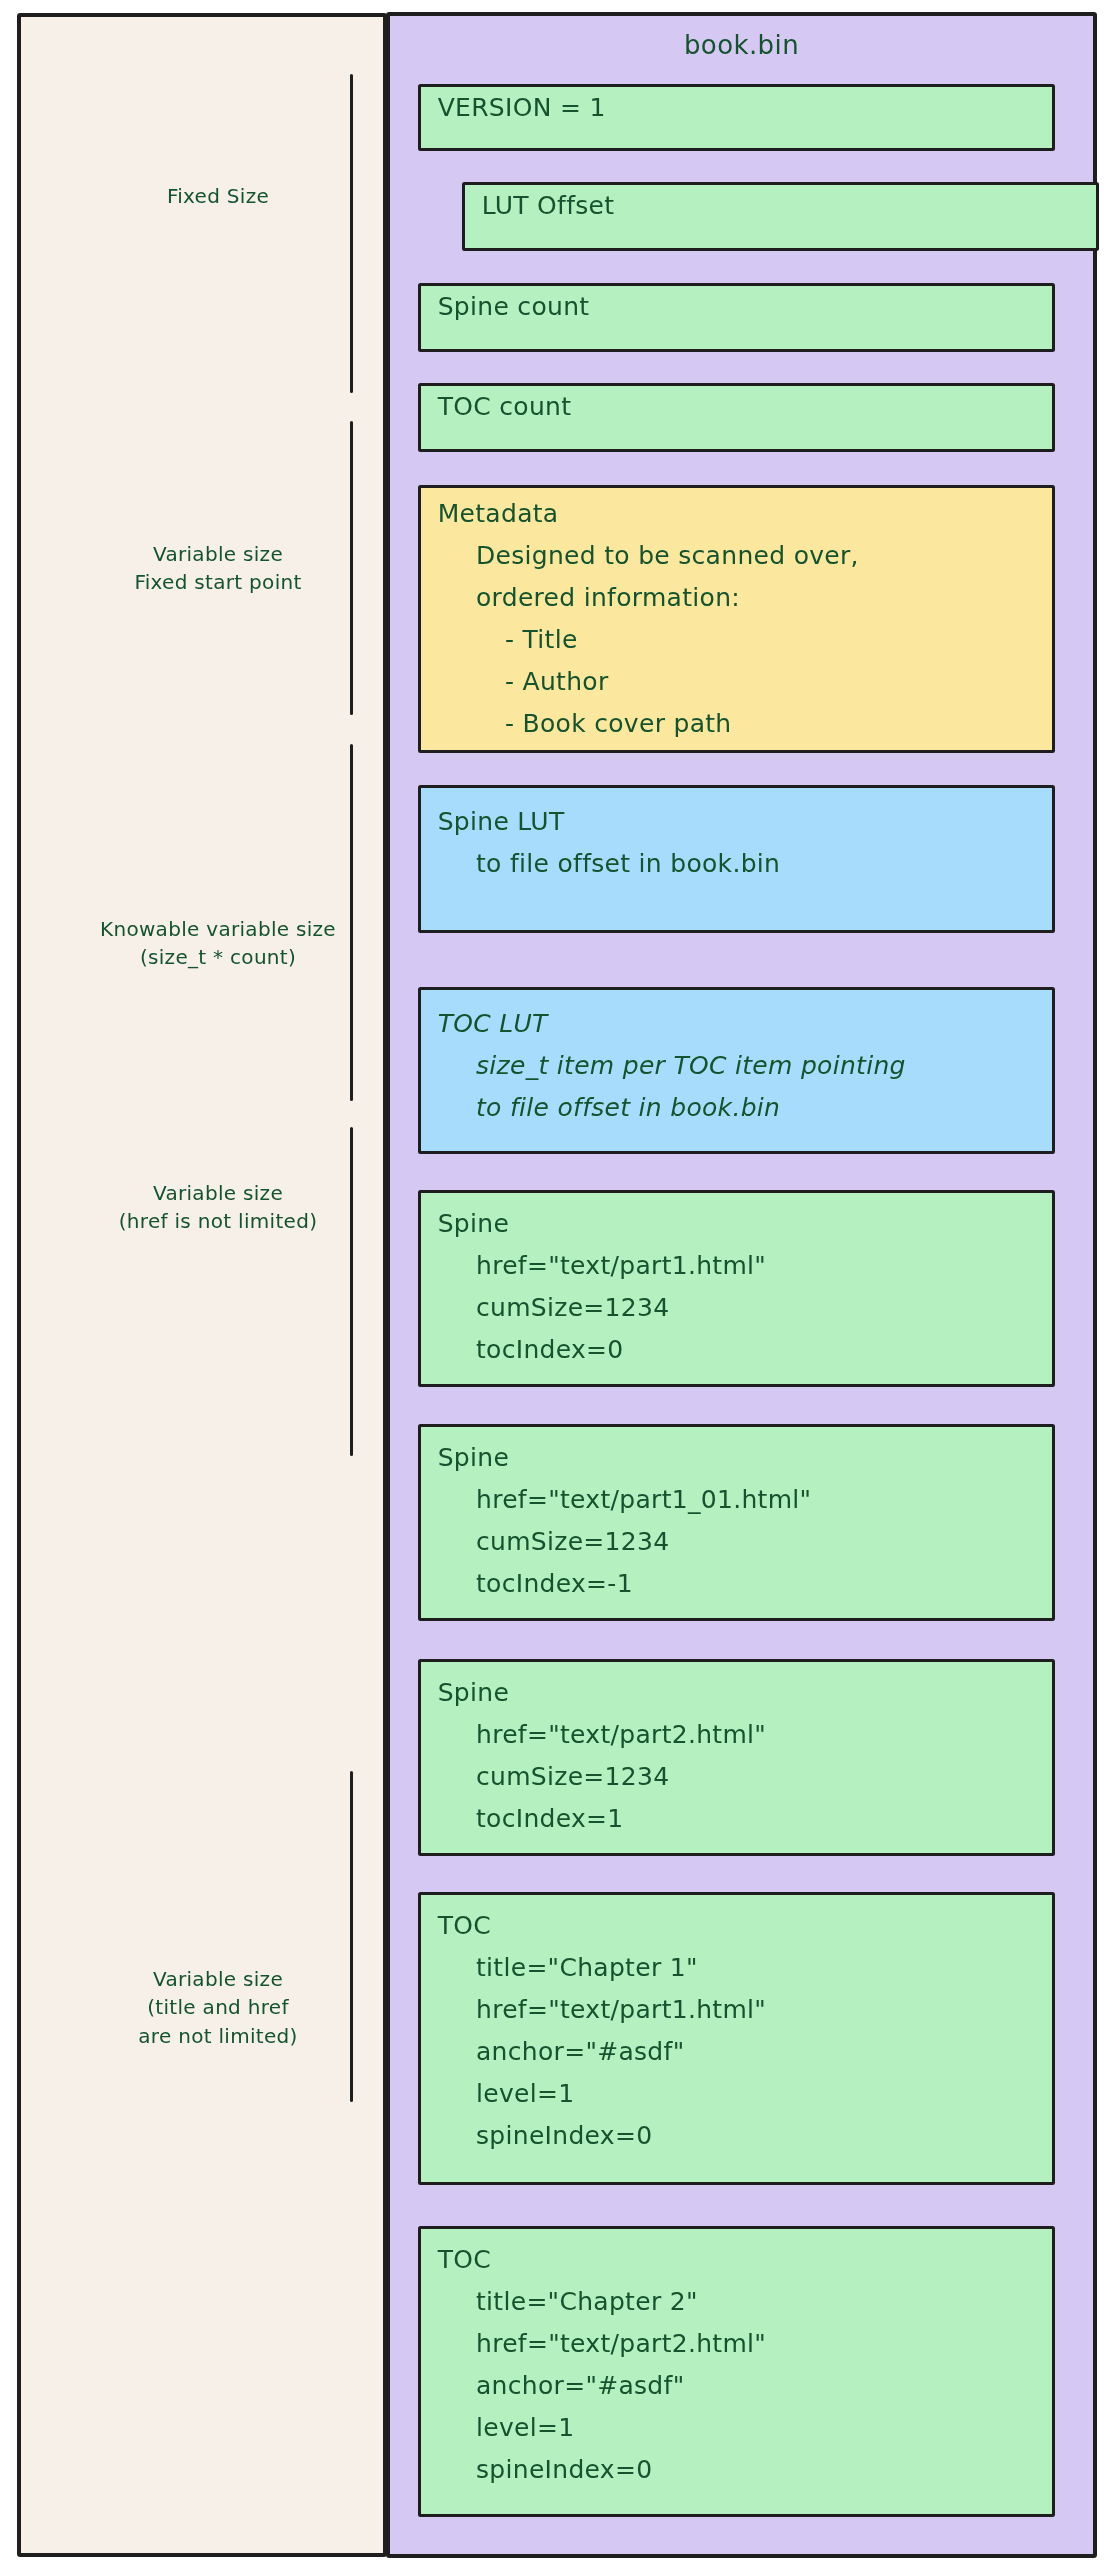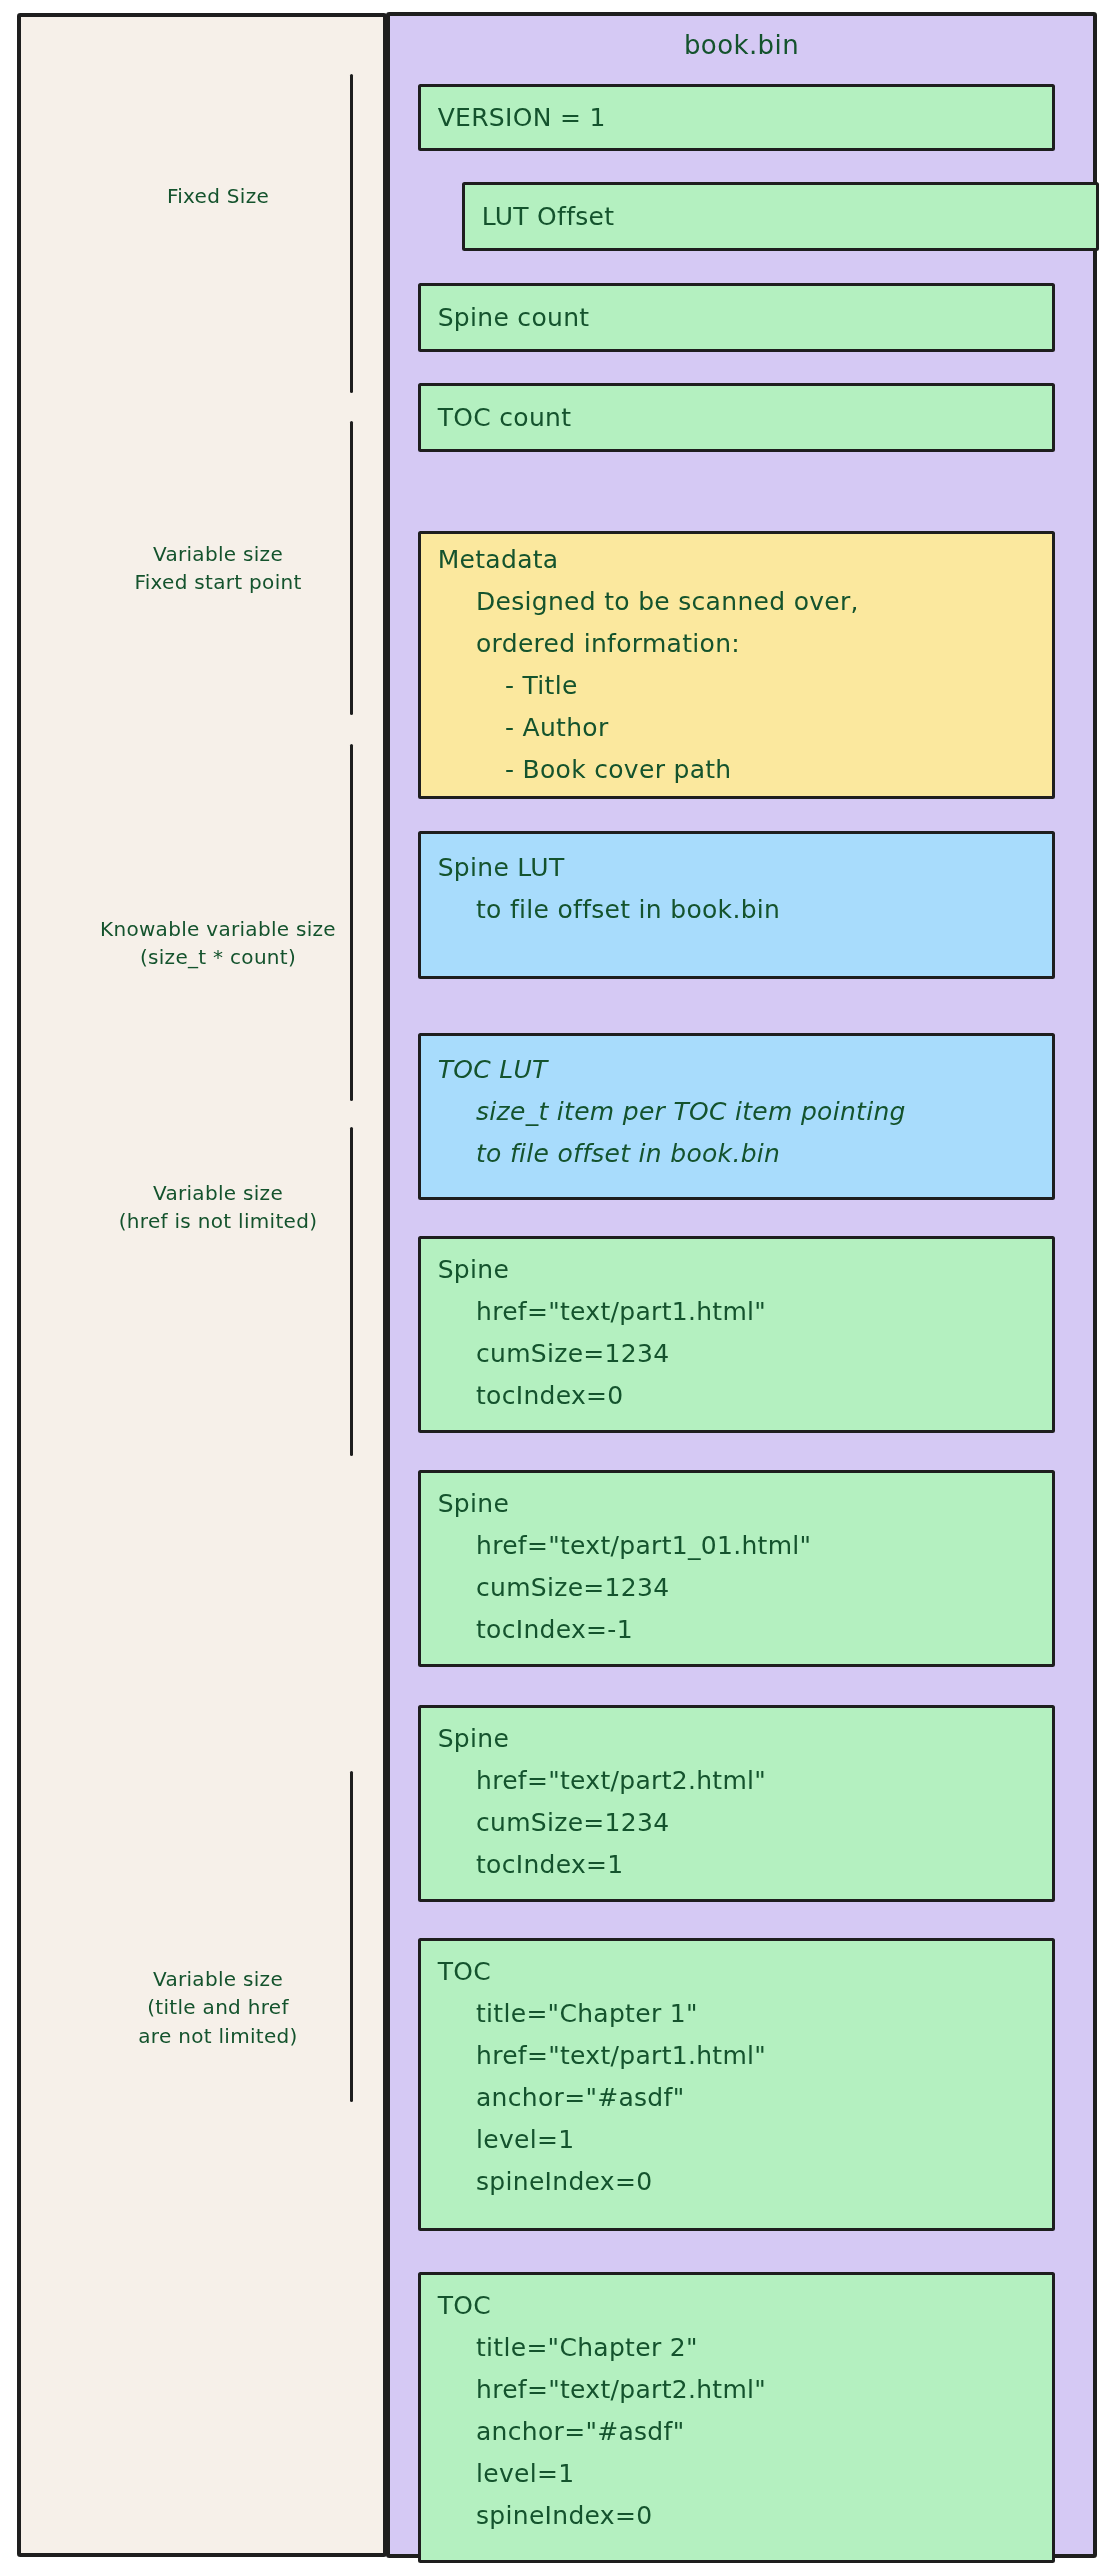--- a/index.html
+++ b/index.html
@@ -30,22 +30,22 @@
   
   .box{
     position:absolute;
     left:418px; width:637px;
     border:3.3px solid #1e1e1e;
     border-radius:2.5px;
     box-sizing:border-box;
     font-size:25px;
     letter-spacing:0.3px;
   }
-  .box.single{ display:flex; align-items:center; }
-  .box.multi { padding-top:10px;margin-top:46px; }
+  .box.single{ display:flex; align-items:flex-start; }
+  .box.multi { padding-top:10px; }
   .box .bline{ line-height:42px; white-space:pre; }
   .ind0{ padding-left:16.7px; }
   .ind1{ padding-left:55px; }
   .ind2{ padding-left:84px; }
   .green { background:#b4f0c0; }
   .yellow{ background:#fbe89e; }
   .blue  { background:#a8dcfc; }
 
   
   .side-label{

